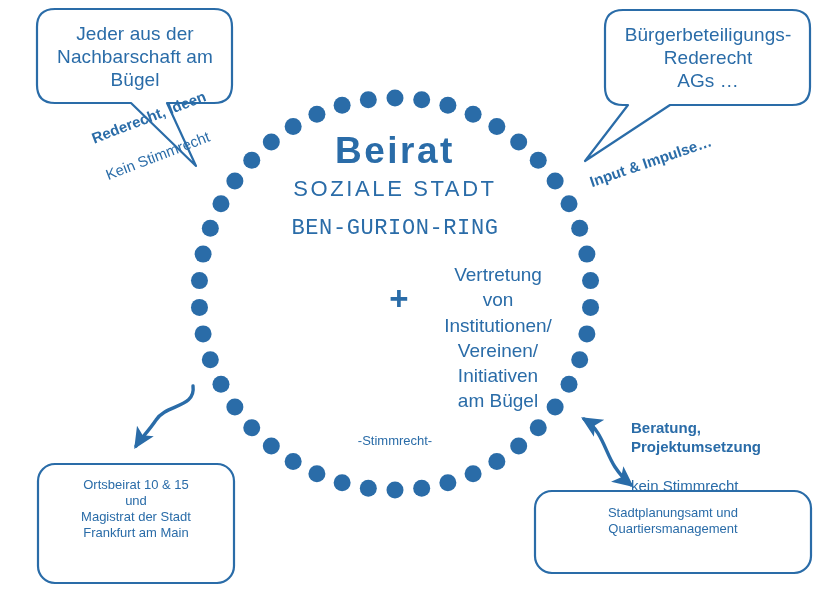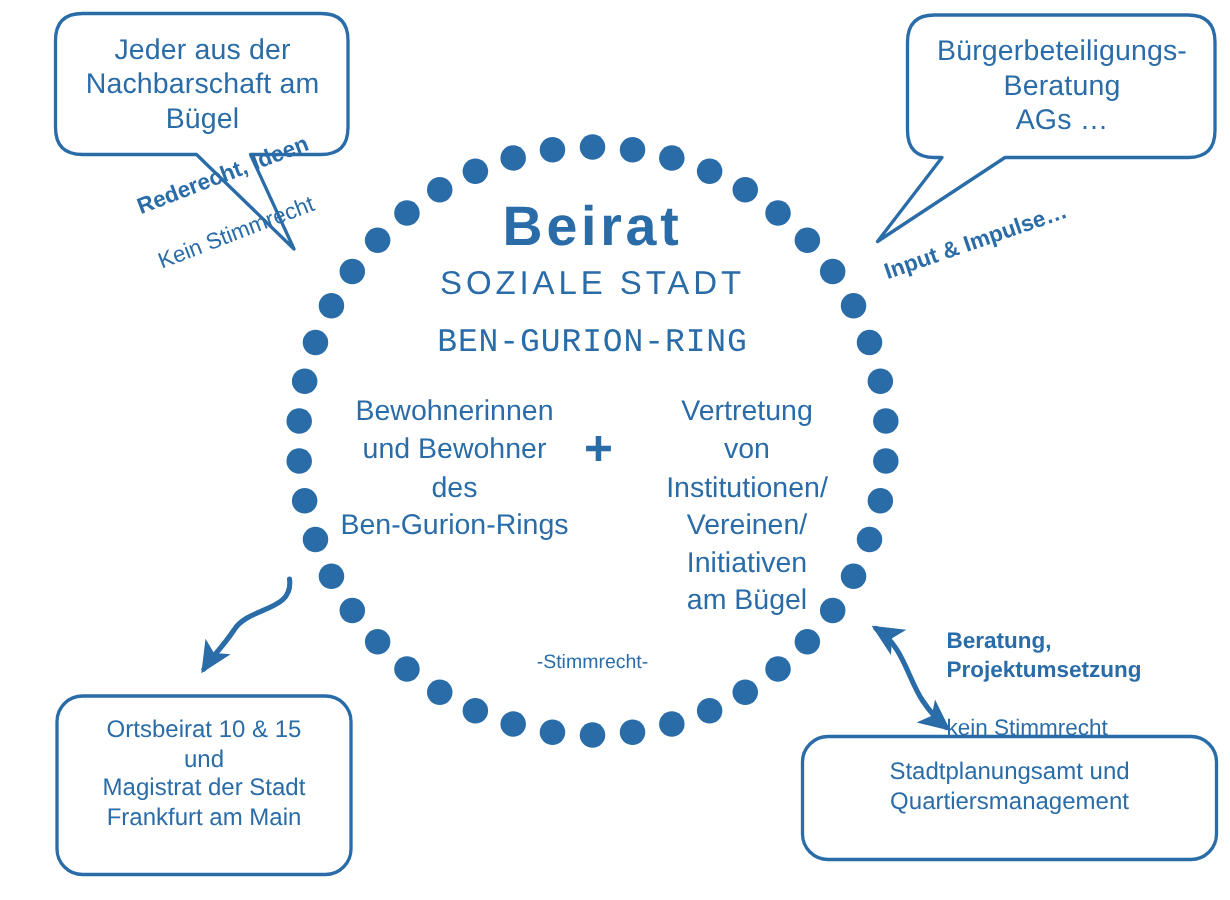--- a/index.html
+++ b/index.html
@@ -31,21 +31,21 @@
     line-height: 1.22;
     white-space: pre-line;
   }
   
   .bubble-text {
     font-size: 19px;
     font-weight: 400;
     letter-spacing: 0.1px;
   }
   .box-text {
-    font-size: 16px;
+    font-size: 13px;
     font-weight: 400;
   }
   
   .title-main {
     font-size: 37px;
     font-weight: 700;
     letter-spacing: 2.5px;
   }
   .title-sub1 {
     font-size: 22px;
@@ -182,39 +182,35 @@
     <path d="M193,386 C196,408 166,404 156,420 C148,432 141,438 136,446" fill="none" stroke="#2a6ca8" stroke-width="3.4" stroke-linecap="round" marker-end="url(#arrowhead)"></path>
 
     <path d="M584,419 C602,430 605,452 615,467 C621,476 626,481 631,485" fill="none" stroke="#2a6ca8" stroke-width="3.4" stroke-linecap="round" marker-end="url(#arrowhead)" marker-start="url(#arrowhead-start)"></path>
   </svg>
 
   <div class="txt bubble-text" style="left:44px; top:22px; width:182px;">Jeder aus der
 Nachbarschaft am
 Bügel</div>
 
   <div class="txt bubble-text" style="left:610px; top:23px; width:196px;">Bürgerbeteiligungs-
-Beratung
+Rederecht
 AGs …</div>
 
   <div class="txt box-text" style="left:42px; top:477px; width:188px;">Ortsbeirat 10 &amp; 15
 und
 Magistrat der Stadt
 Frankfurt am Main</div>
 
   <div class="txt title-main" style="left:245px; top:128px; width:300px;">Beirat</div>
 
   <div class="txt box-text" style="left:539px; top:505px; width:268px;">Stadtplanungsamt und
 Quartiersmanagement</div>
   <div class="txt title-sub1" style="left:245px; top:176px; width:300px;">SOZIALE STADT</div>
   <div class="txt title-sub2" style="left:245px; top:216px; width:300px;font-family:Liberation Mono, monospace;">BEN-GURION-RING</div>
 
-  <div class="txt col-text" style="left:218px; top:262px; width:170px;">Bewohnerinnen
-und Bewohner
-des
-Ben-Gurion-Rings</div>
   <div class="txt plus-sign" style="left:386px; top:282px; width:26px;">+</div>
   <div class="txt col-text" style="left:412px; top:262px; width:172px;">Vertretung
 von
 Institutionen/
 Vereinen/
 Initiativen
 am Bügel</div>
 
   <div class="txt stimmrecht" style="left:300px; top:433px; width:190px;">-Stimmrecht-</div>
 

